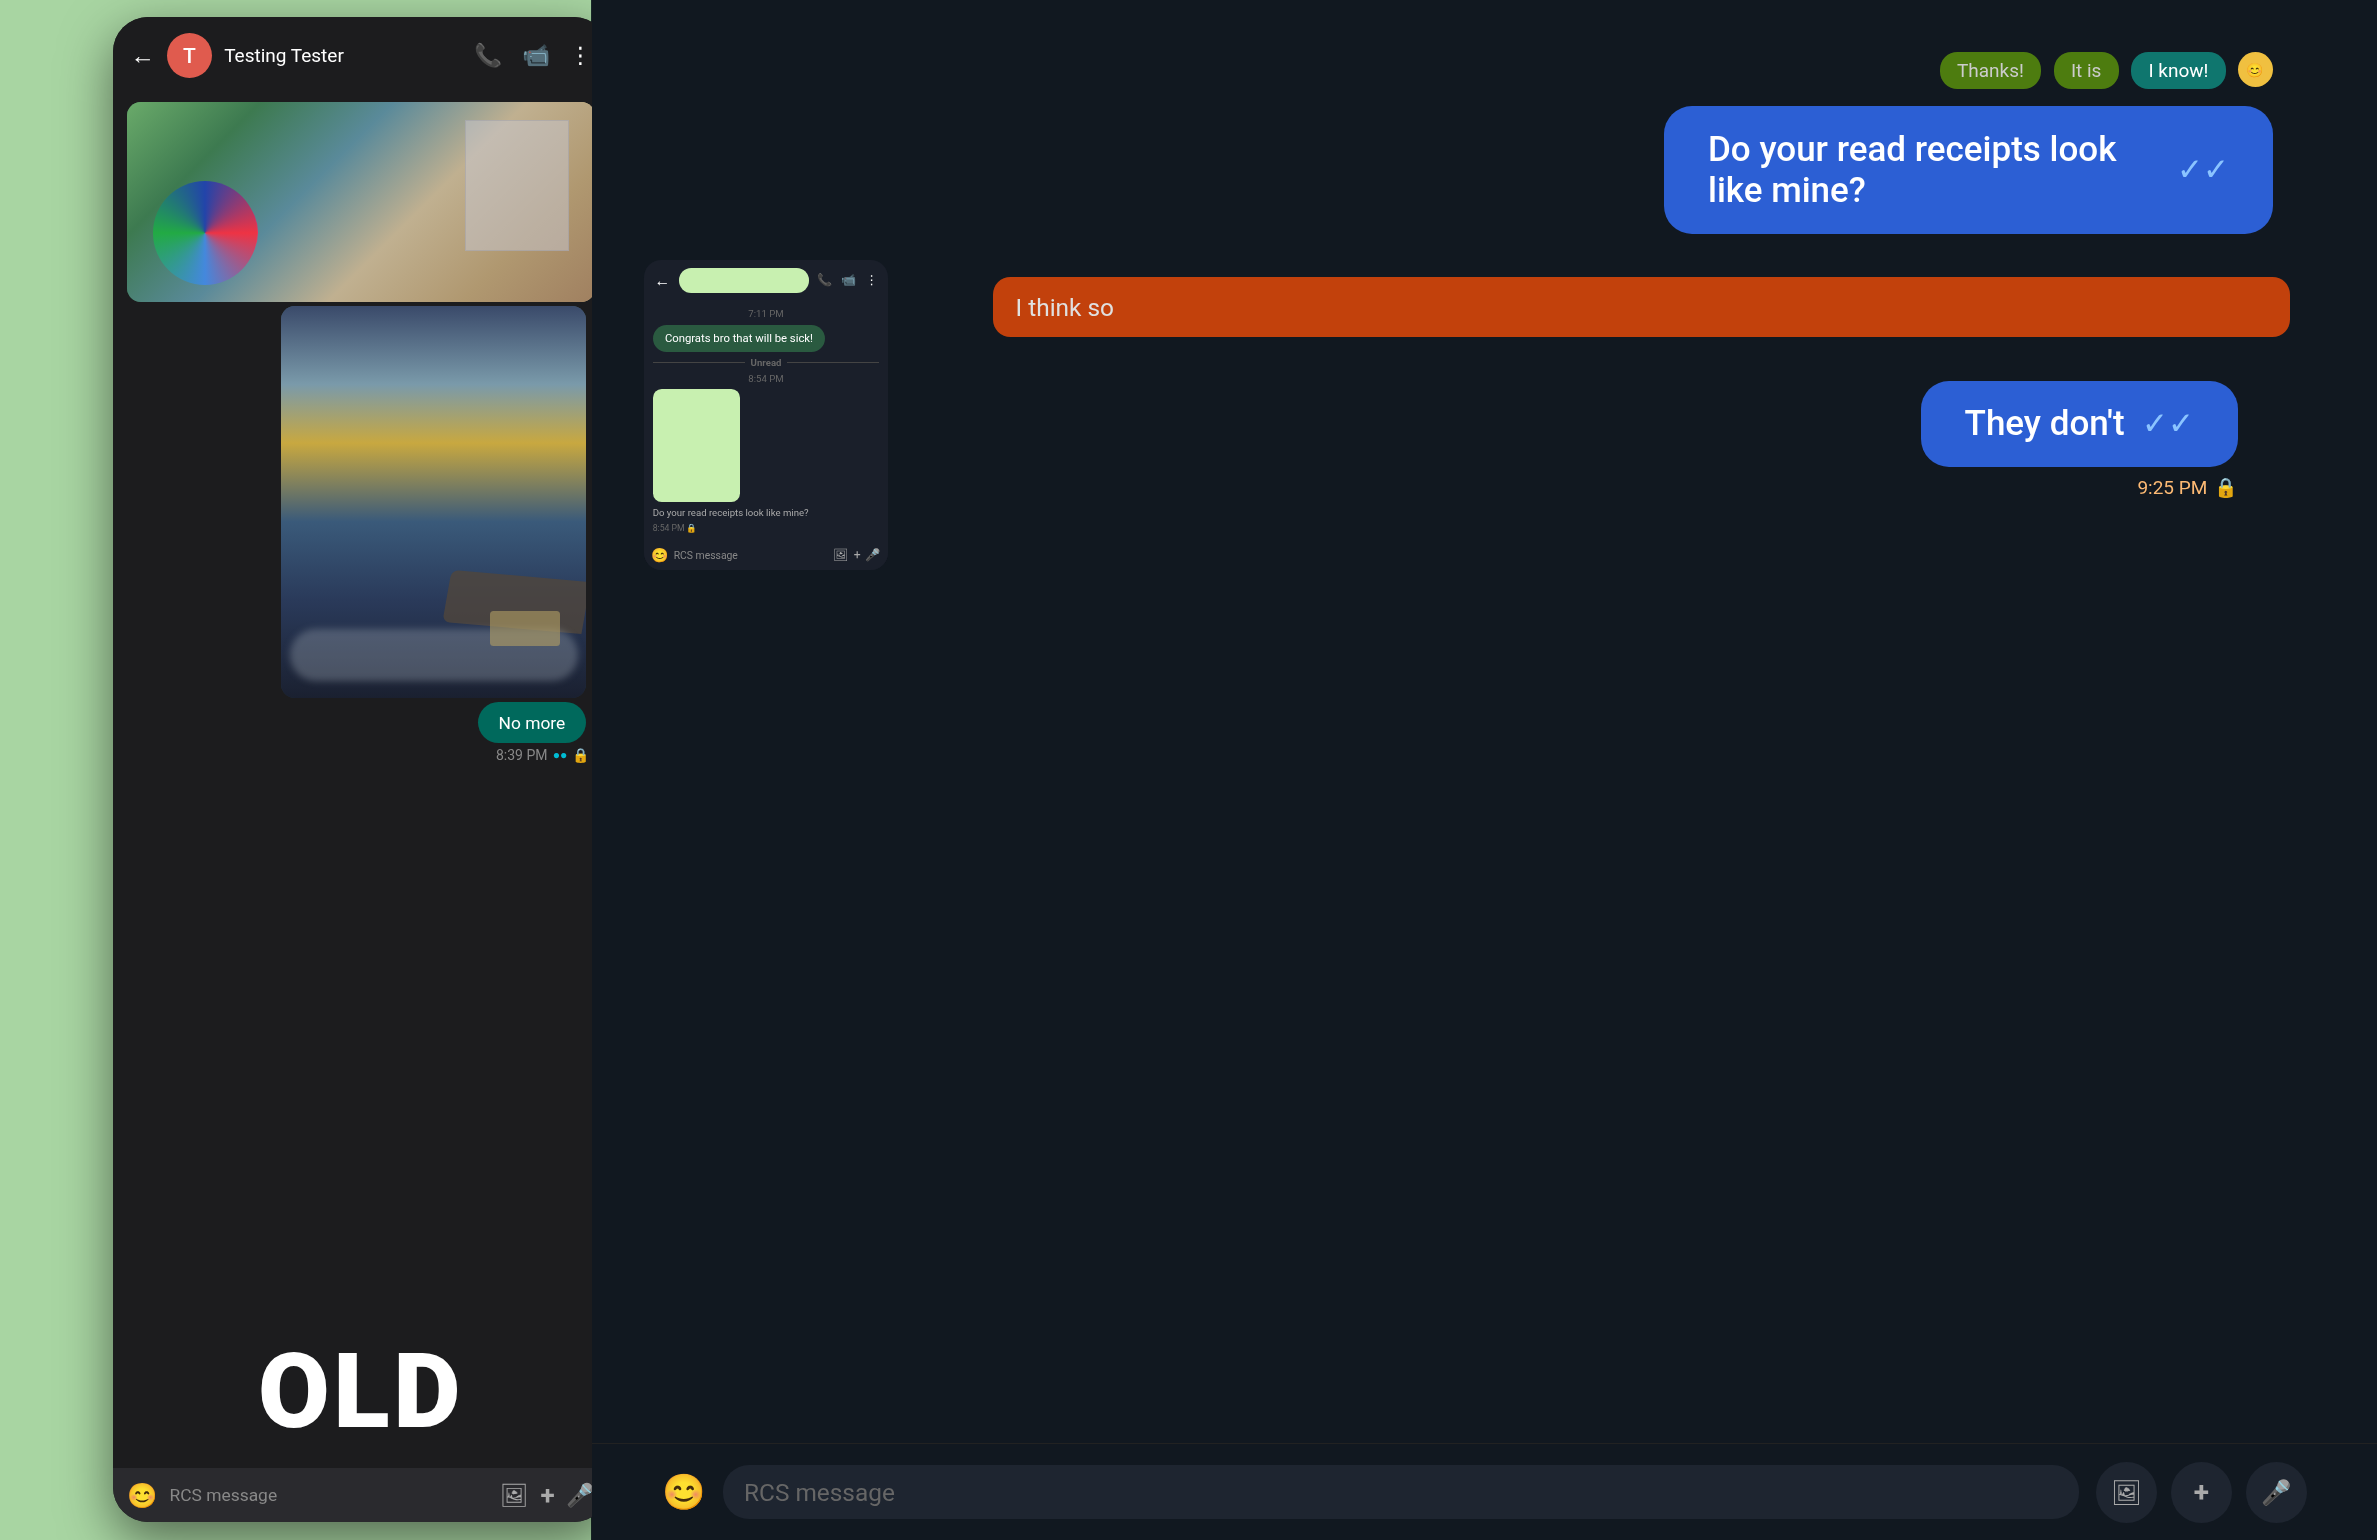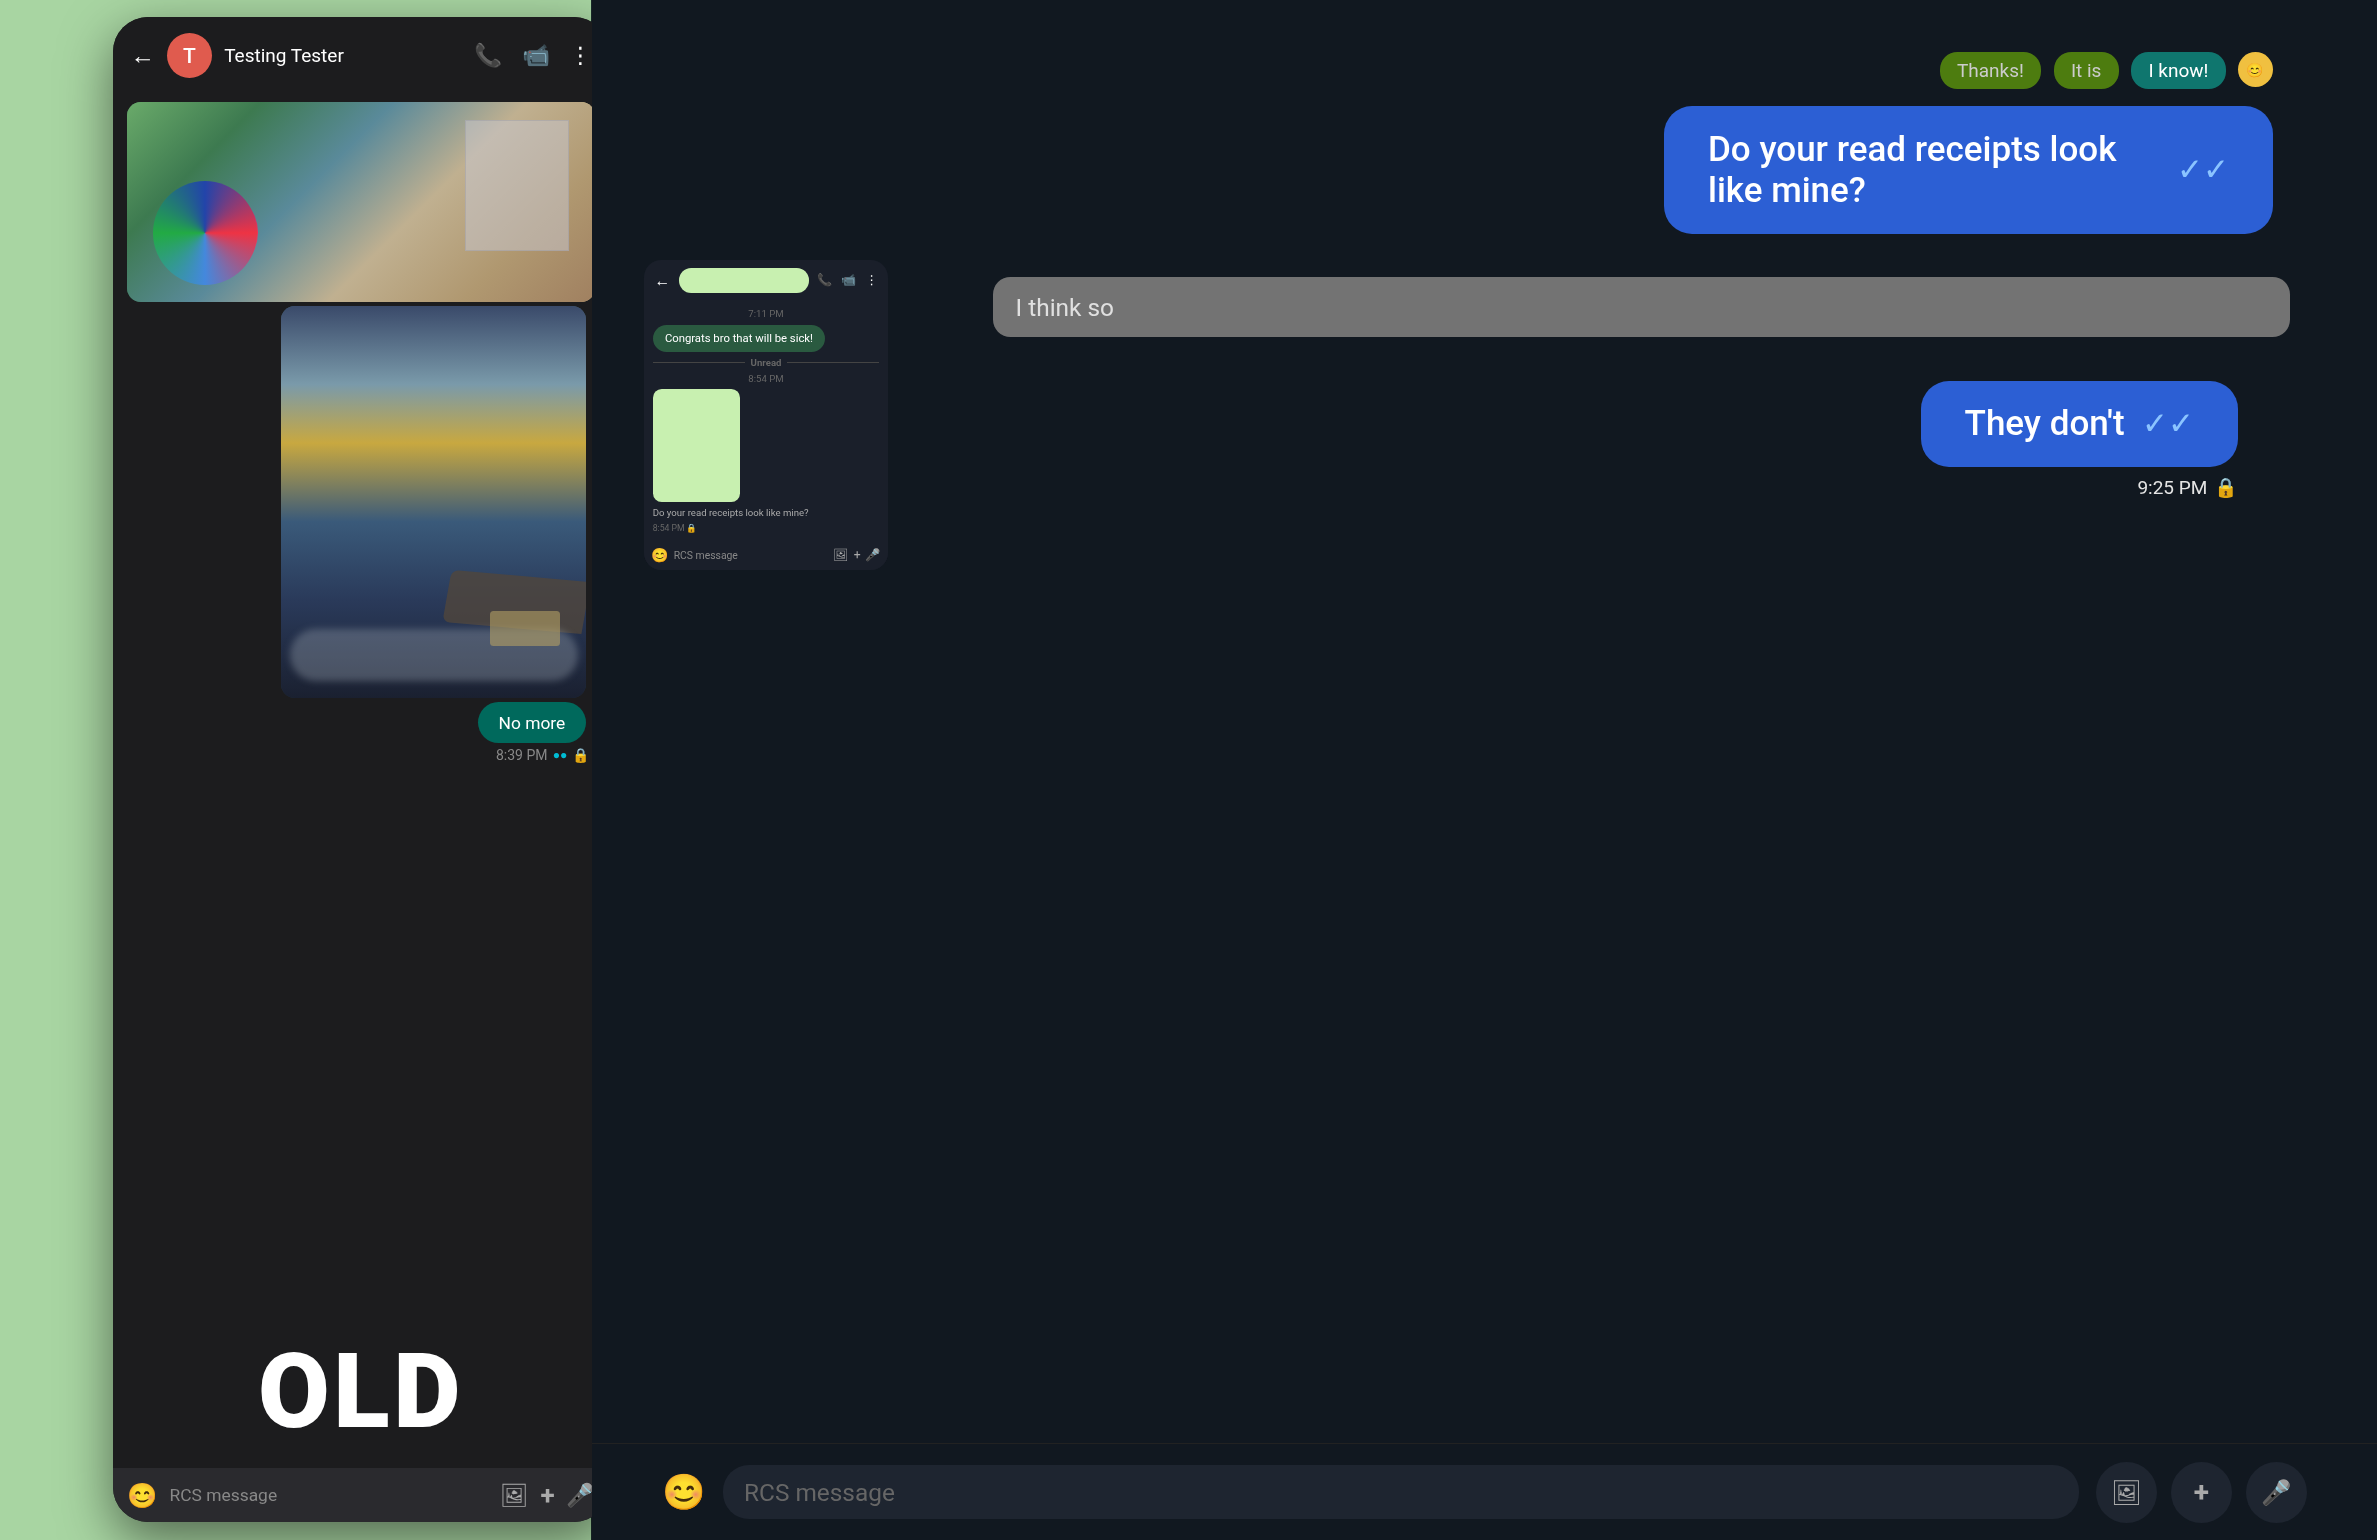--- a/index.html
+++ b/index.html
@@ -343,21 +343,21 @@
     }
     .inner-input-icons {
       display: flex;
       gap: 5.2px;
       color: #aaa;
       font-size: 12.2px;
     }
 
     
     .typing-bubble {
-      background: #737373;
+      background: #c2410c;
       border-radius: 17.4px;
       padding: 15.7px 22.6px;
       margin: 0 35px;
       font-size: 24.4px;
       color: #e0e0e0;
     }
 
     
     .they-dont-section {
       padding: 17.4px 87px;
@@ -373,21 +373,21 @@
       border-radius: 28px;
       padding: 22.6px 44px;
       font-size: 35px;
       font-weight: 500;
       display: flex;
       align-items: center;
       gap: 17.4px;
     }
 
     .they-dont-time {
-      color: #e5e5e5;
+      color: #fdba74;
       font-size: 19px;
       display: flex;
       align-items: center;
       gap: 7px;
     }
 
     
     .new-bottom-bar {
       display: flex;
       align-items: center;

